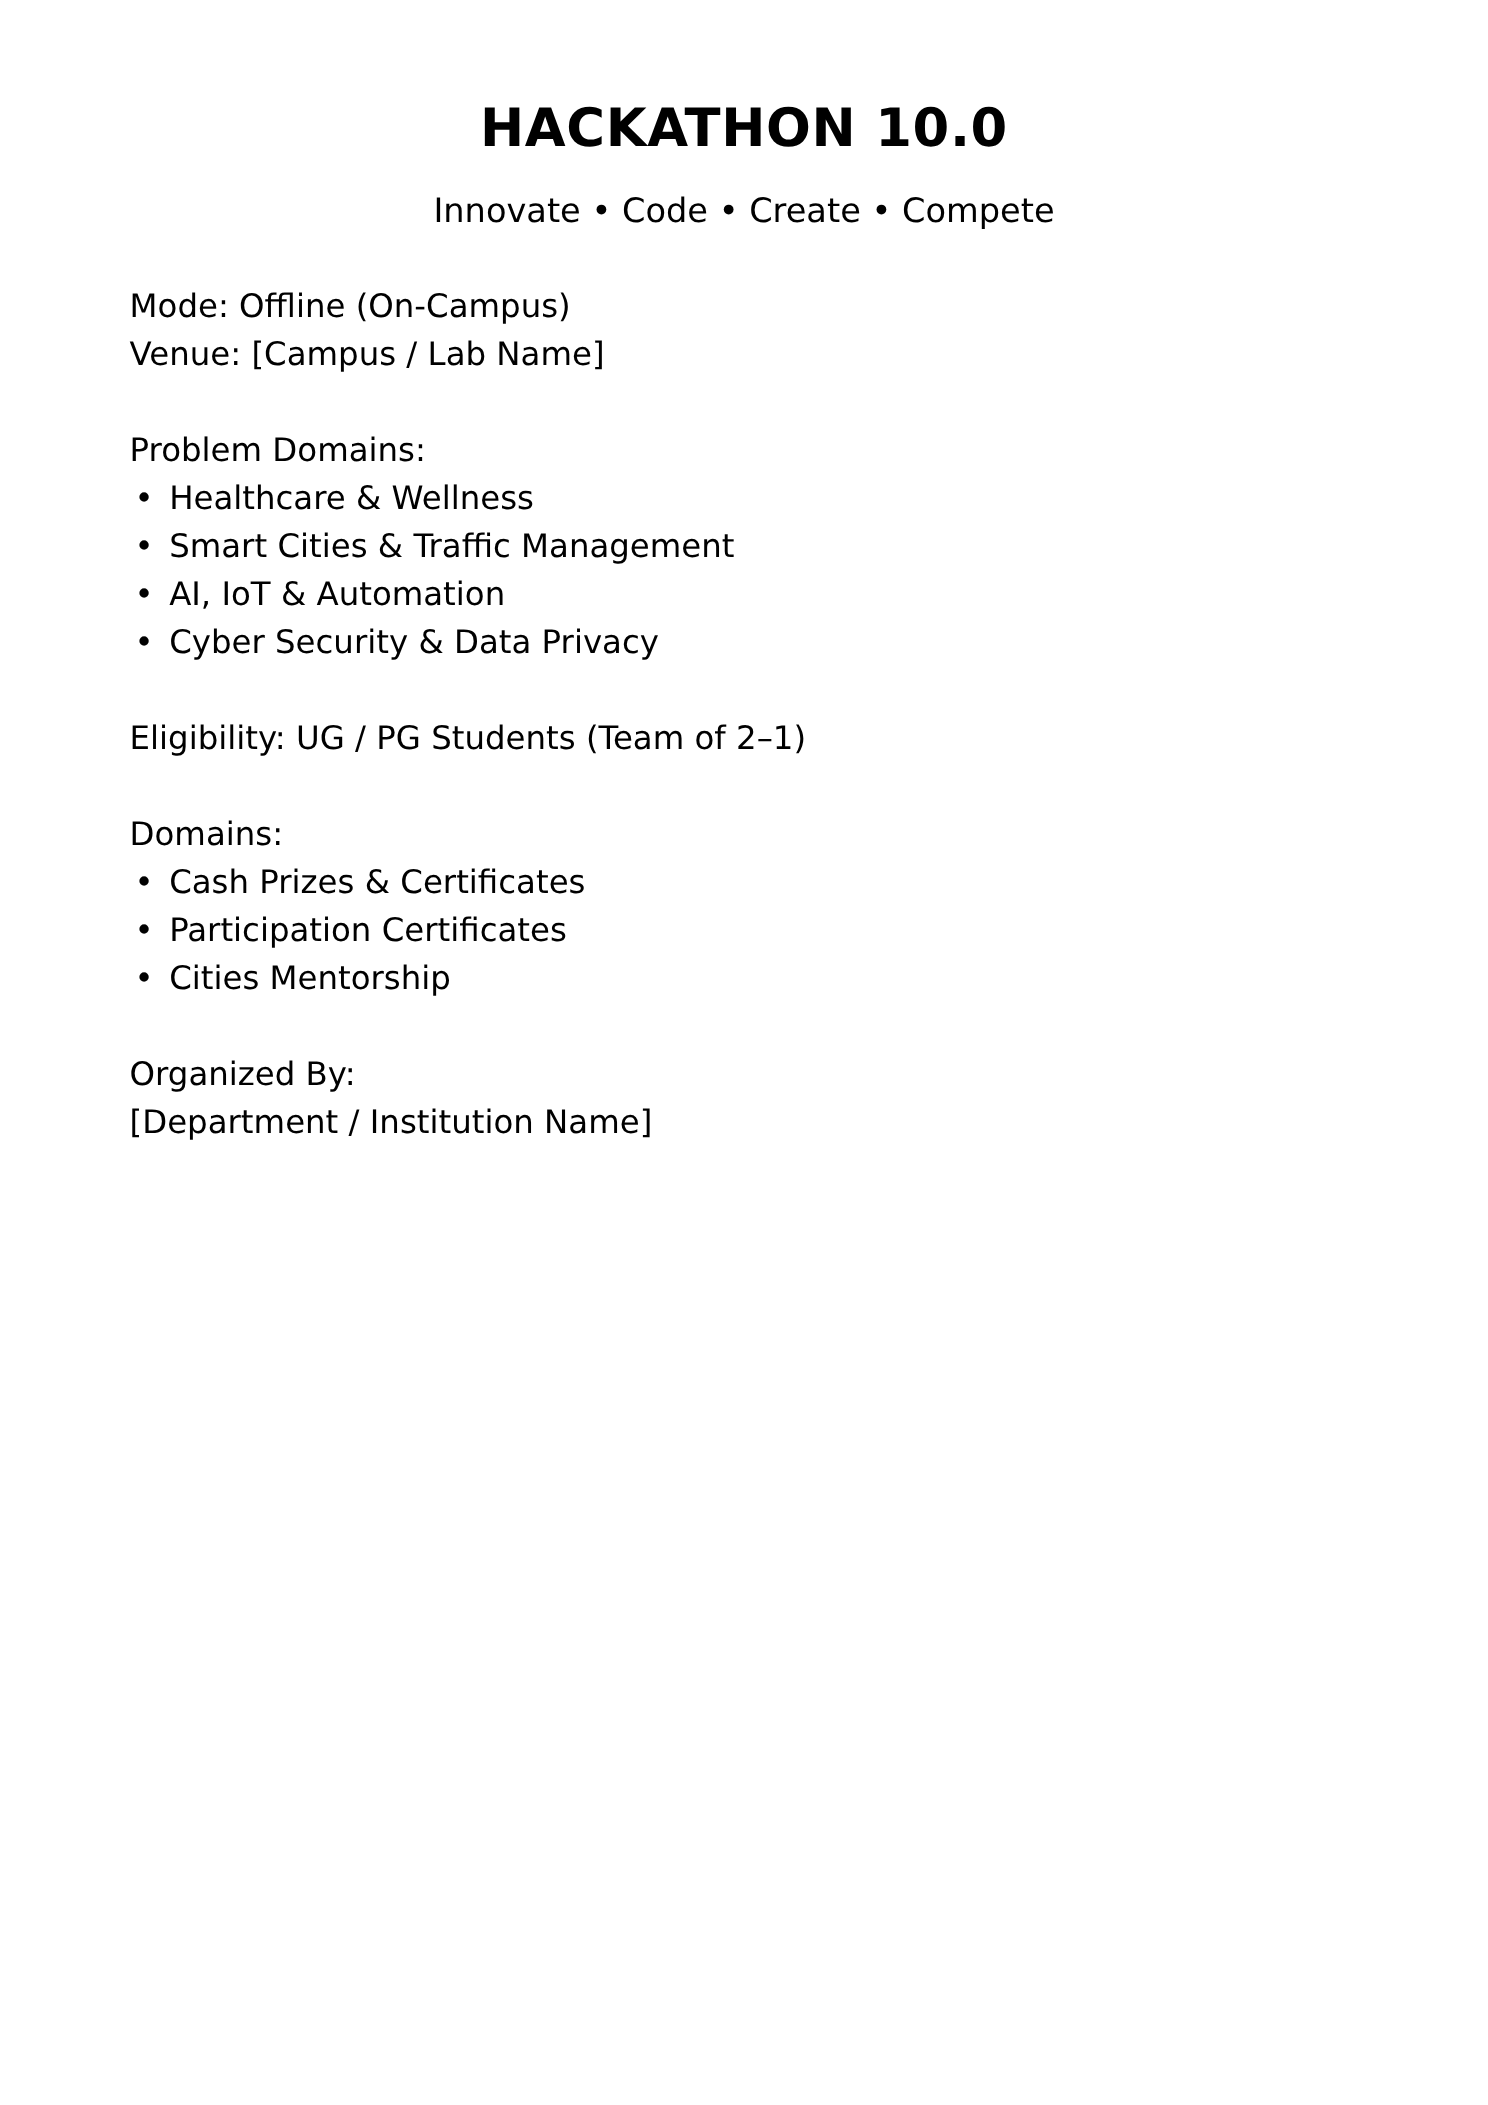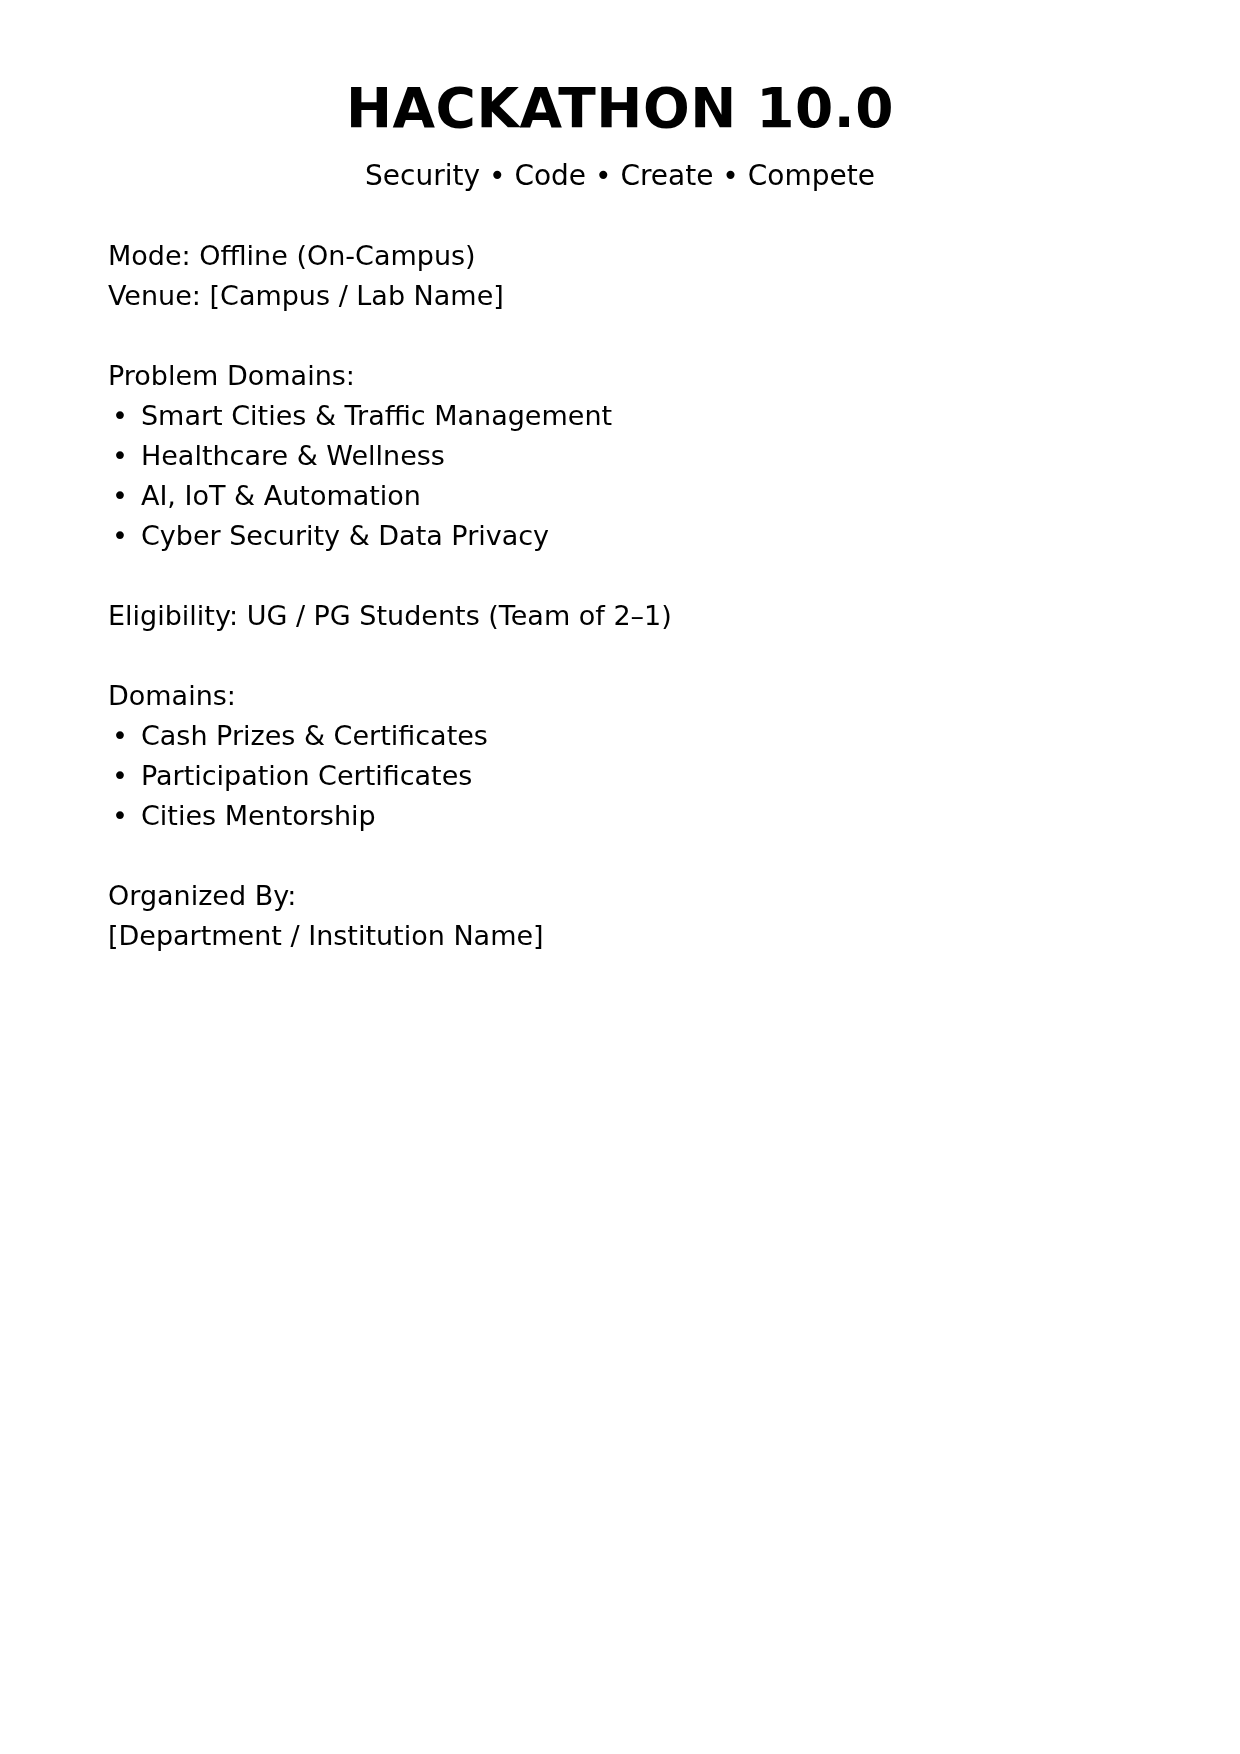--- a/index.html
+++ b/index.html
@@ -14,21 +14,21 @@
     background: #ffffff;
     color: #000000;
     font-family: "DejaVu Sans", "Liberation Sans", sans-serif;
     overflow: hidden;
     box-sizing: border-box;
   }
   .title {
     margin: 0;
     padding-top: 76px;
     text-align: center;
-    font-size: 55px;
+    font-size: 44px;
     line-height: 64px;
     font-weight: 700;
     letter-spacing: 0.5px;
   }
   .subtitle {
     margin-top: 22px;
     text-align: center;
     font-size: 28px;
     line-height: 28px;
     font-weight: 400;
@@ -52,36 +52,36 @@
     margin-right: 13px;
   }
 </style>
 </head>
 <body>
 
 <div class="page">
 
   <h1 class="title">HACKATHON 10.0</h1>
 
-  <div class="subtitle">Security • Code • Create • Compete</div>
+  <div class="subtitle">Innovate • Code • Create • Compete</div>
 
   <div class="content">
 
     <div class="block">
       <div class="line">Mode: Offline (On-Campus)</div>
       <div class="line">Venue: [Campus / Lab Name]</div>
     </div>
 
     <div class="block">
       <div class="line">Problem Domains:</div>
       <div class="line bullet-line">
-        <span class="bullet">•</span><span>Smart Cities &amp; Traffic Management</span>
+        <span class="bullet">•</span><span>Healthcare &amp; Wellness</span>
       </div>
       <div class="line bullet-line">
-        <span class="bullet">•</span><span>Healthcare &amp; Wellness</span>
+        <span class="bullet">•</span><span>Smart Cities &amp; Traffic Management</span>
       </div>
       <div class="line bullet-line">
         <span class="bullet">•</span><span>AI, IoT &amp; Automation</span>
       </div>
       <div class="line bullet-line">
         <span class="bullet">•</span><span>Cyber Security &amp; Data Privacy</span>
       </div>
     </div>
 
     <div class="block">

